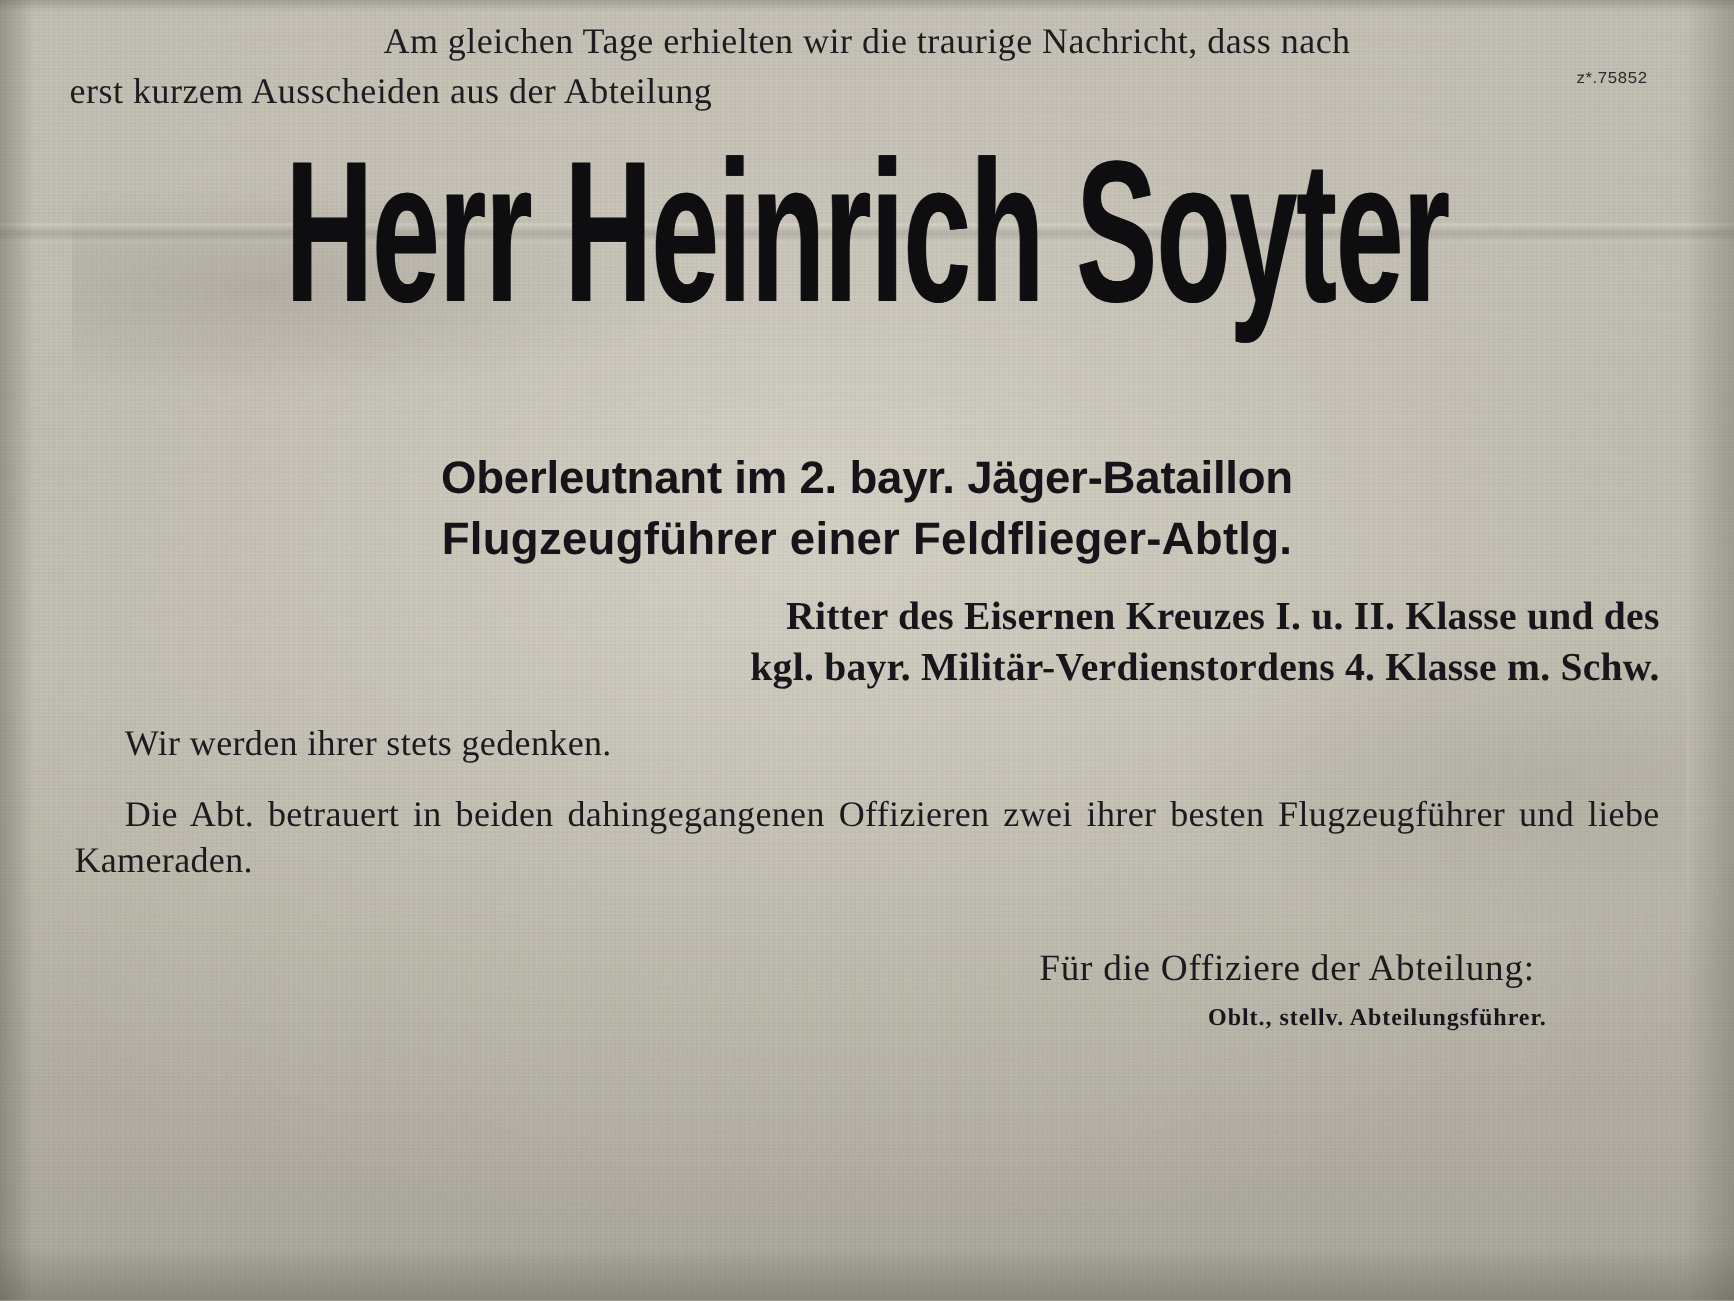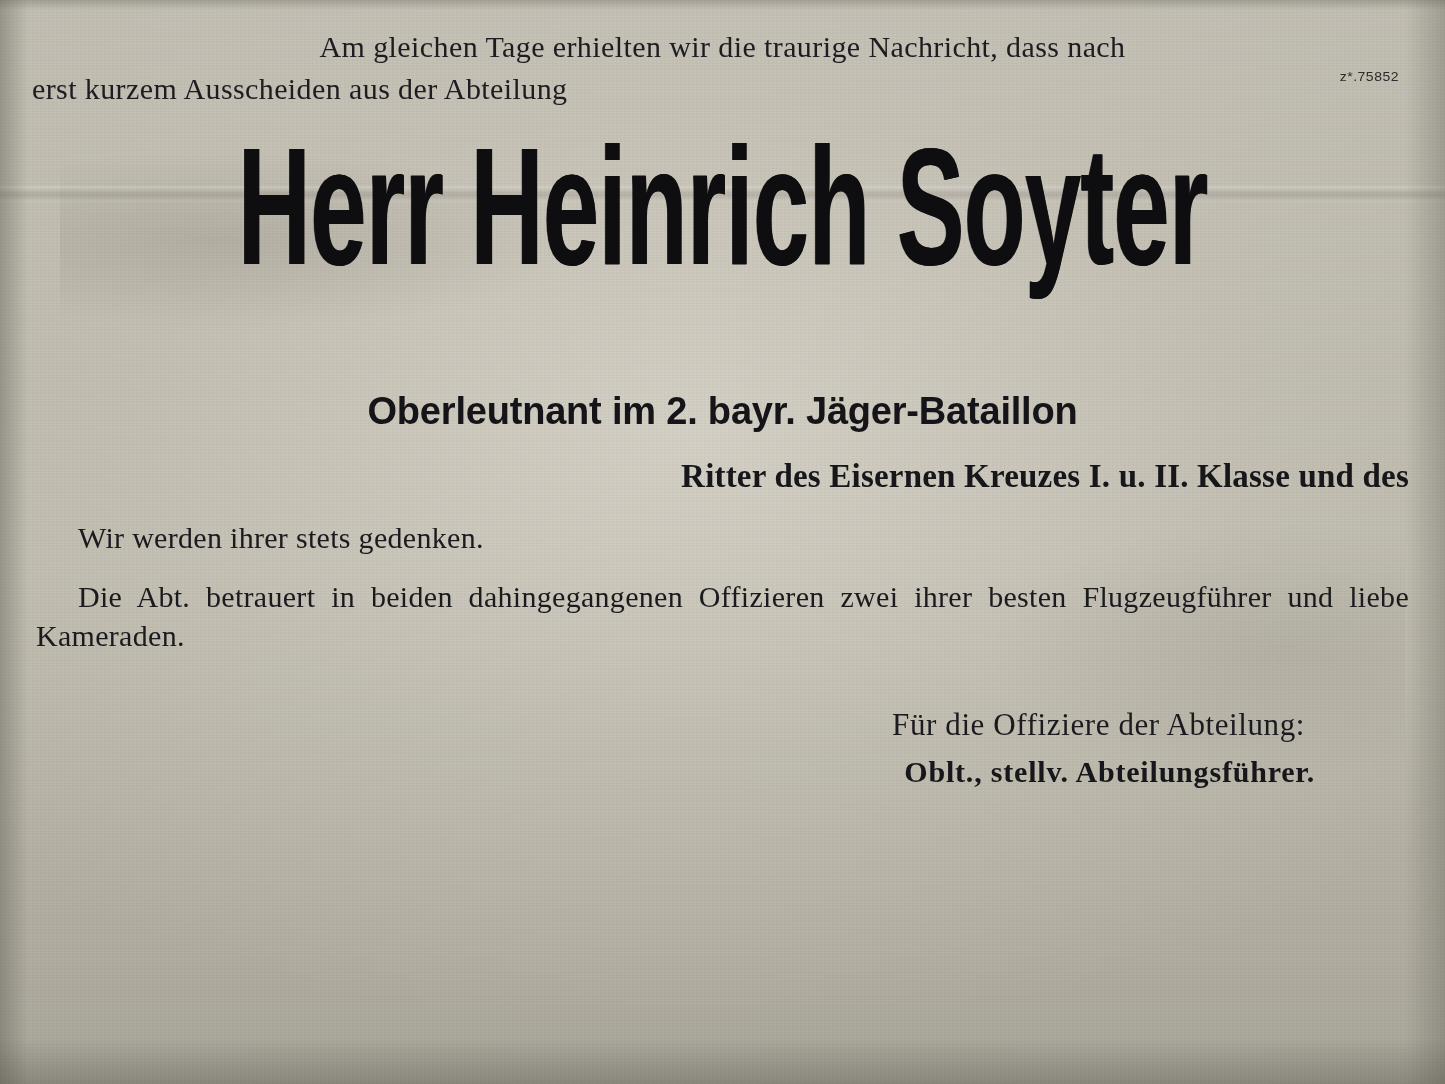--- a/index.html
+++ b/index.html
@@ -79,23 +79,22 @@
   .smudge-b {
     position: absolute;
     right: 40px; top: 520px; width: 420px; height: 260px;
     background: radial-gradient(ellipse at 70% 50%, rgba(120,116,106,0.16), rgba(120,116,106,0) 70%);
     pointer-events: none;
   }
 
   .content {
     position: relative;
     z-index: 3;
-    padding: 0 36px;
+    padding: 0 62px;
     color: #17161a;
-    margin-top: 12px;
   }
 
   
   .intro {
     font-family: "Liberation Serif", serif;
     font-size: 30px;
     line-height: 1.28;
     letter-spacing: 0.4px;
     color: #1d1c20;
     padding-top: 16px;
@@ -190,21 +189,21 @@
     font-weight: 700;
     font-size: 50px;
     letter-spacing: 3px;
     color: #111015;
     padding-right: 300px;
   }
   .closing .sig-title {
     margin-top: 12px;
     font-family: "Liberation Serif", serif;
     font-weight: 700;
-    font-size: 30px;
+    font-size: 20px;
     letter-spacing: 0.8px;
     color: #17161a;
     padding-right: 86px;
   }
 </style>
 </head>
 <body>
 
 <div class="page">
   <div class="grain"></div>
@@ -222,24 +221,26 @@
       <div class="l1">Am gleichen Tage erhielten wir die traurige Nachricht, dass nach</div>
       <div class="l2">erst kurzem Ausscheiden aus der Abteilung</div>
       <div class="refcode">z*.75852</div>
     </div>
 
     <div class="name">Herr Heinrich Soyter</div>
     <div class="name-spacer"></div>
 
     <div class="rank">
       <div class="r1">Oberleutnant im 2. bayr. Jäger-Bataillon</div>
+      <div class="r2">Flugzeugführer einer Feldflieger-Abtlg.</div>
     </div>
 
     <div class="orders">
       <div>Ritter des Eisernen Kreuzes I. u. II. Klasse und des</div>
+      <div>kgl. bayr. Militär-Verdienstordens 4. Klasse m. Schw.</div>
     </div>
 
 
     <div class="para first-line-indent tight">Wir werden ihrer stets gedenken.</div>
 
     <div class="para first-line-indent tight">Die Abt. betrauert in beiden dahingegangenen Offizieren zwei ihrer besten Flugzeugführer und liebe Kameraden.</div>
 
     <div class="closing">
       <div class="for-officers">Für die Offiziere der Abteilung:</div>
       <div class="sig-title">Oblt., stellv. Abteilungsführer.</div>

